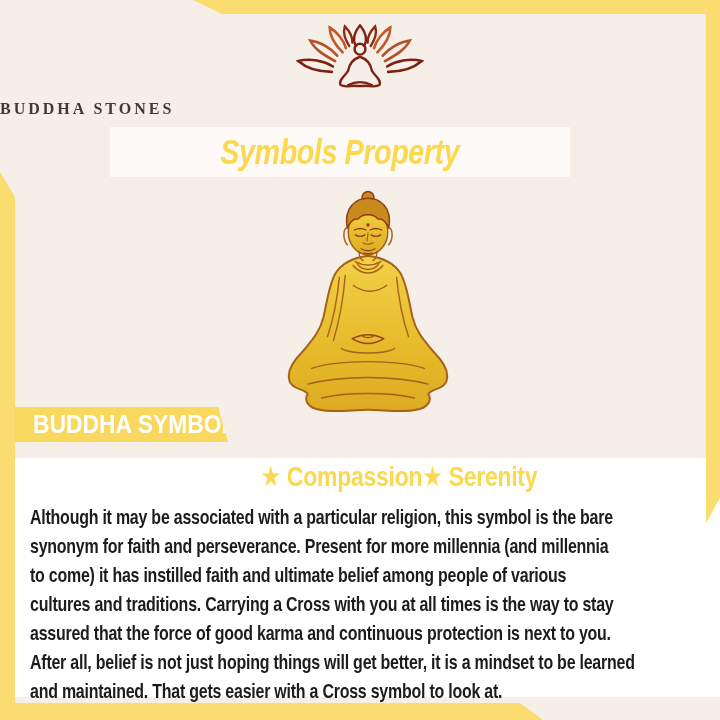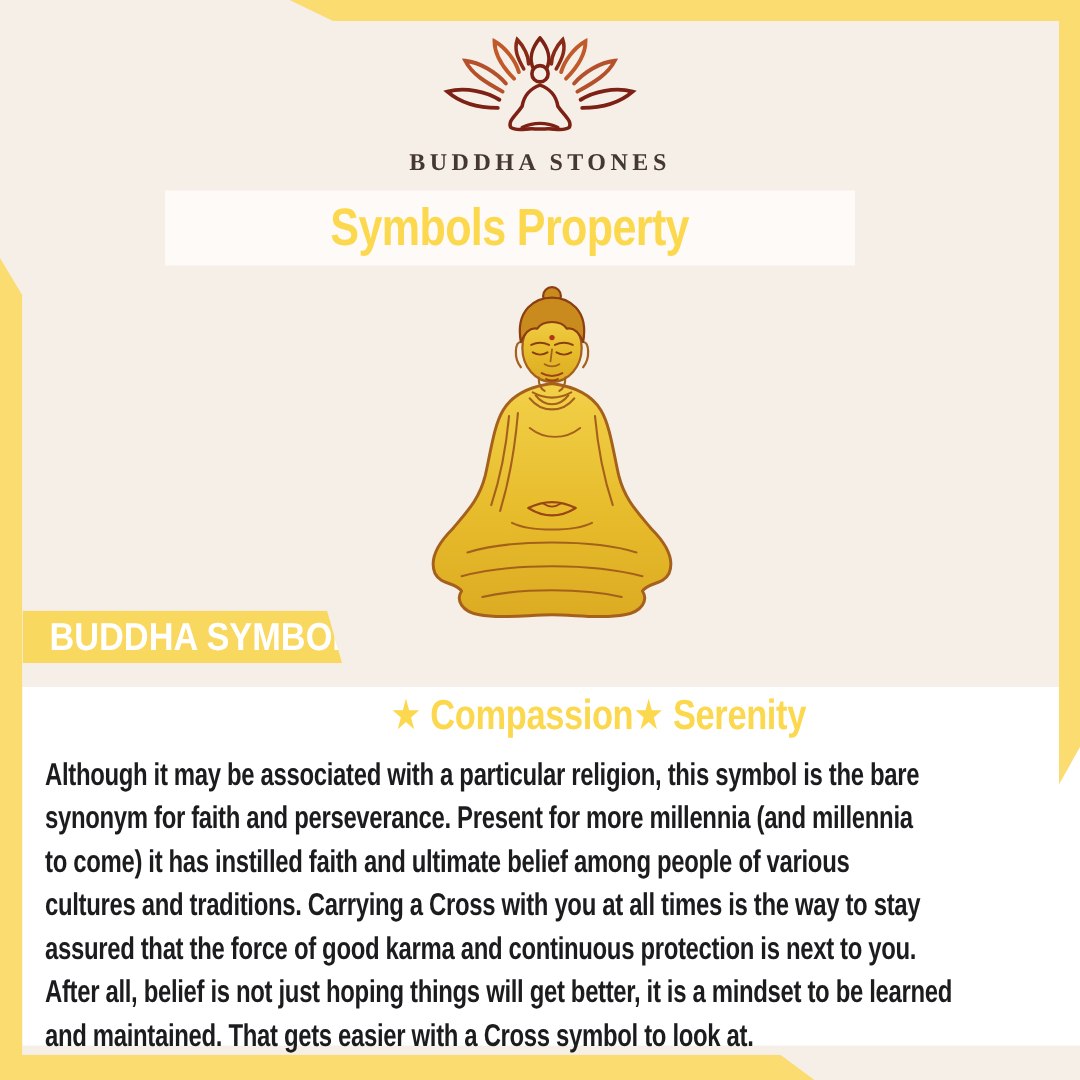--- a/index.html
+++ b/index.html
@@ -14,28 +14,28 @@
     clip-path:polygon(0 0,100% 0,100% 100%,29px 100%);}
   .frame-right{left:706px;top:0;width:14px;height:523px;
     clip-path:polygon(0 0,100% 0,100% 498px,0 100%);z-index:6;}
   .frame-left{left:0;top:172px;width:15px;height:548px;
     clip-path:polygon(0 0,100% 25px,100% 100%,0 100%);}
   .frame-bottom{left:0;top:703px;width:543px;height:17px;
     clip-path:polygon(0 0,520px 0,100% 100%,0 100%);}
   
   .logo{position:absolute;left:295px;top:22px;width:130px;height:76px;}
   .brand-name{
-    position:absolute;left:0;top:100px;width:720px;text-align:center;
+    position:absolute;left:0;top:100px;width:720px;
     font-family:"Liberation Serif","DejaVu Serif",serif;
     font-size:16px;font-weight:600;letter-spacing:3px;color:#453832;
   }
   
   .title-band{
     position:absolute;left:110px;top:127px;width:460px;height:50px;
-    background:#fdfaf7;display:flex;align-items:center;justify-content:center;
+    background:#fdfaf7;display:flex;align-items:center;justify-content:center;font-style:italic;
   }
   .title-band span{
     display:inline-block;transform:scaleX(.82);
     font-size:35px;font-weight:bold;letter-spacing:-.5px;
     color:var(--title-yellow,#fbd84e);white-space:nowrap;
   }
   
   .buddha{position:absolute;left:284px;top:186px;width:168px;height:252px;}
   
   .badge{

